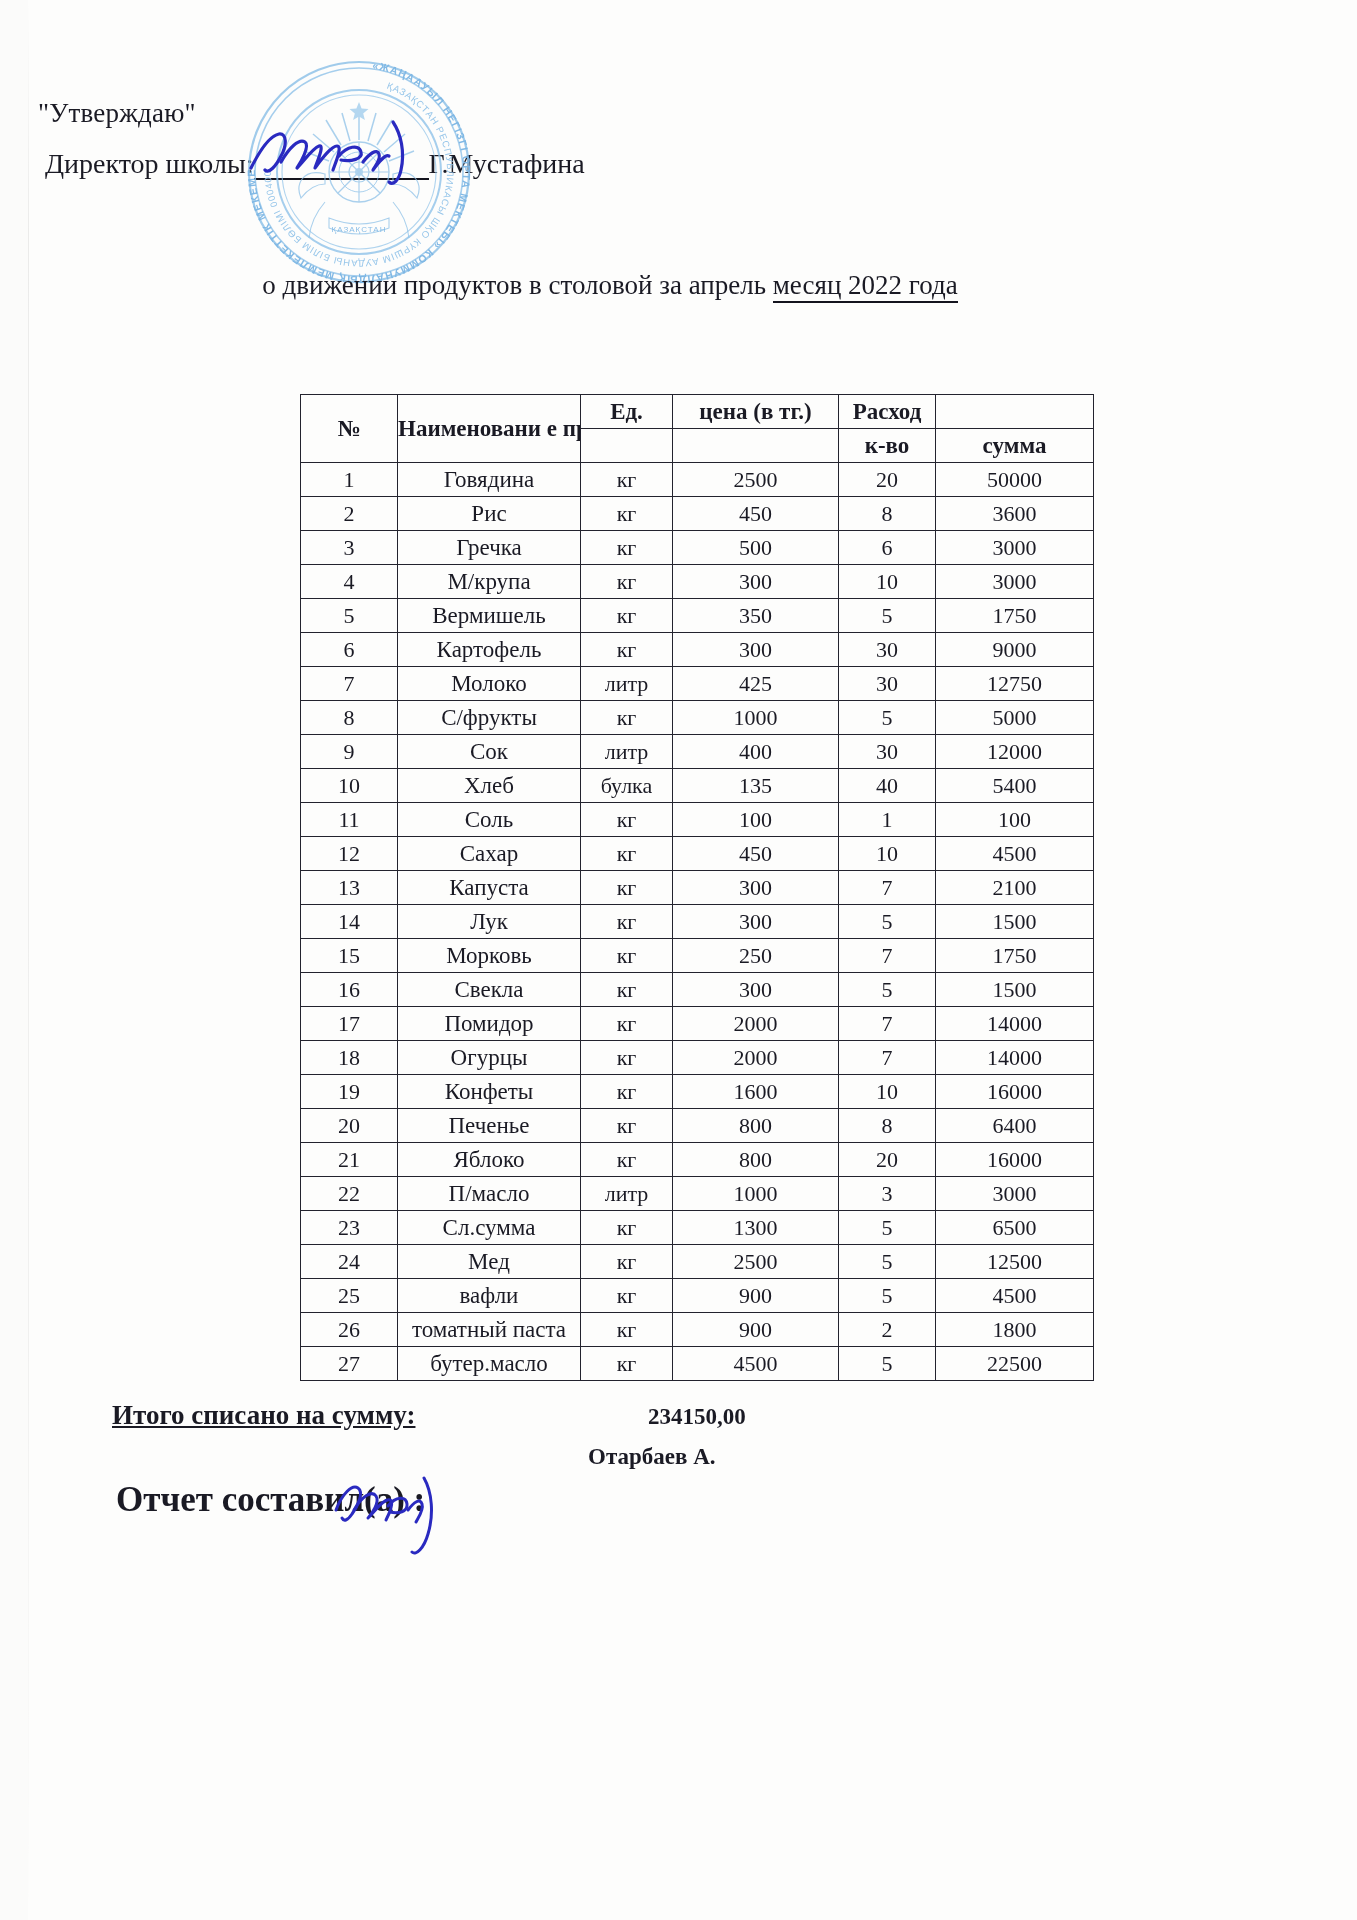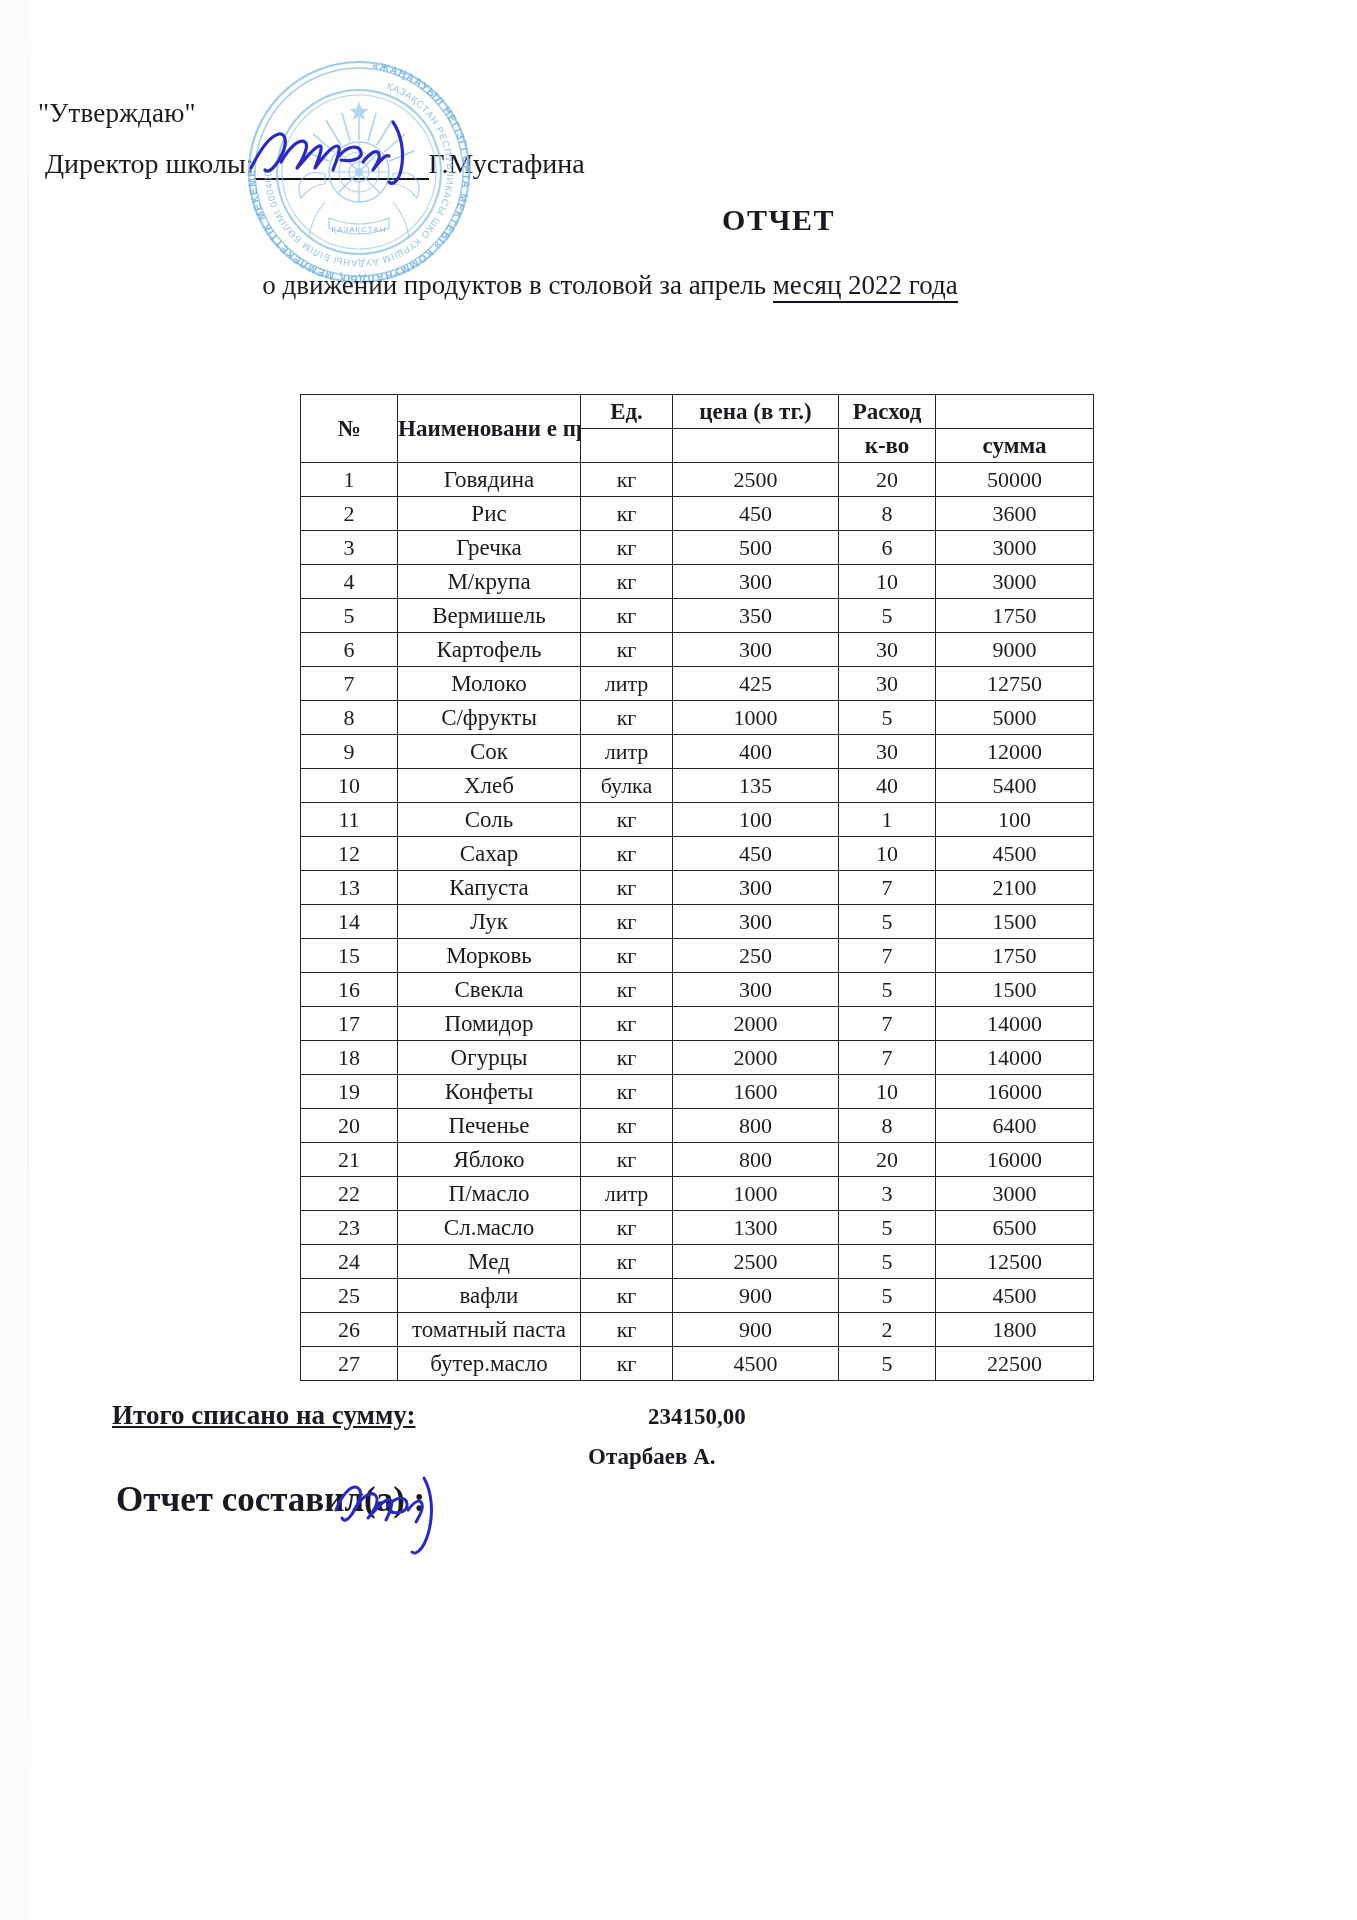--- a/index.html
+++ b/index.html
@@ -250,21 +250,20 @@
       <g fill="none" stroke="#2a2ac0" stroke-width="3.2" stroke-linecap="round" stroke-linejoin="round">
         <path d="M 8,56 C 16,40 26,24 36,22 C 44,21 44,33 38,44 C 33,54 26,62 22,58"></path>
         <path d="M 38,50 C 46,36 56,26 62,30 C 67,34 58,50 54,56 C 60,50 70,36 76,34 C 82,32 74,50 72,56 C 78,48 88,34 94,34 C 100,34 92,52 90,58"></path>
         <path d="M 96,44 C 104,34 116,32 118,40 C 120,47 108,50 98,48"></path>
         <path d="M 120,50 C 126,42 134,36 136,42 C 138,48 132,54 130,58 C 136,50 142,42 146,44"></path>
         <path d="M 150,10 C 158,22 162,40 158,58 C 156,68 150,74 146,70"></path>
       </g>
     </svg>
   </div>
 
-  <div class="report-title">ОТЧЕТ</div>
 
   <div class="report-sub">
     <span>о движении продуктов в столовой за апрель </span><span class="uline-sub">месяц 2022 года</span>
   </div>
 
   <div class="tbl-wrap">
     <table class="report">
       <colgroup>
         <col class="c-num">
           <col class="c-name">
@@ -461,21 +460,21 @@
           <tr>
             <td>22</td>
             <td class="name-cell">П/масло</td>
             <td>литр</td>
             <td>1000</td>
             <td>3</td>
             <td>3000</td>
           </tr>
           <tr>
             <td>23</td>
-            <td class="name-cell">Сл.масло</td>
+            <td class="name-cell">Сл.сумма</td>
             <td>кг</td>
             <td>1300</td>
             <td>5</td>
             <td>6500</td>
           </tr>
           <tr>
             <td>24</td>
             <td class="name-cell">Мед</td>
             <td>кг</td>
             <td>2500</td>

